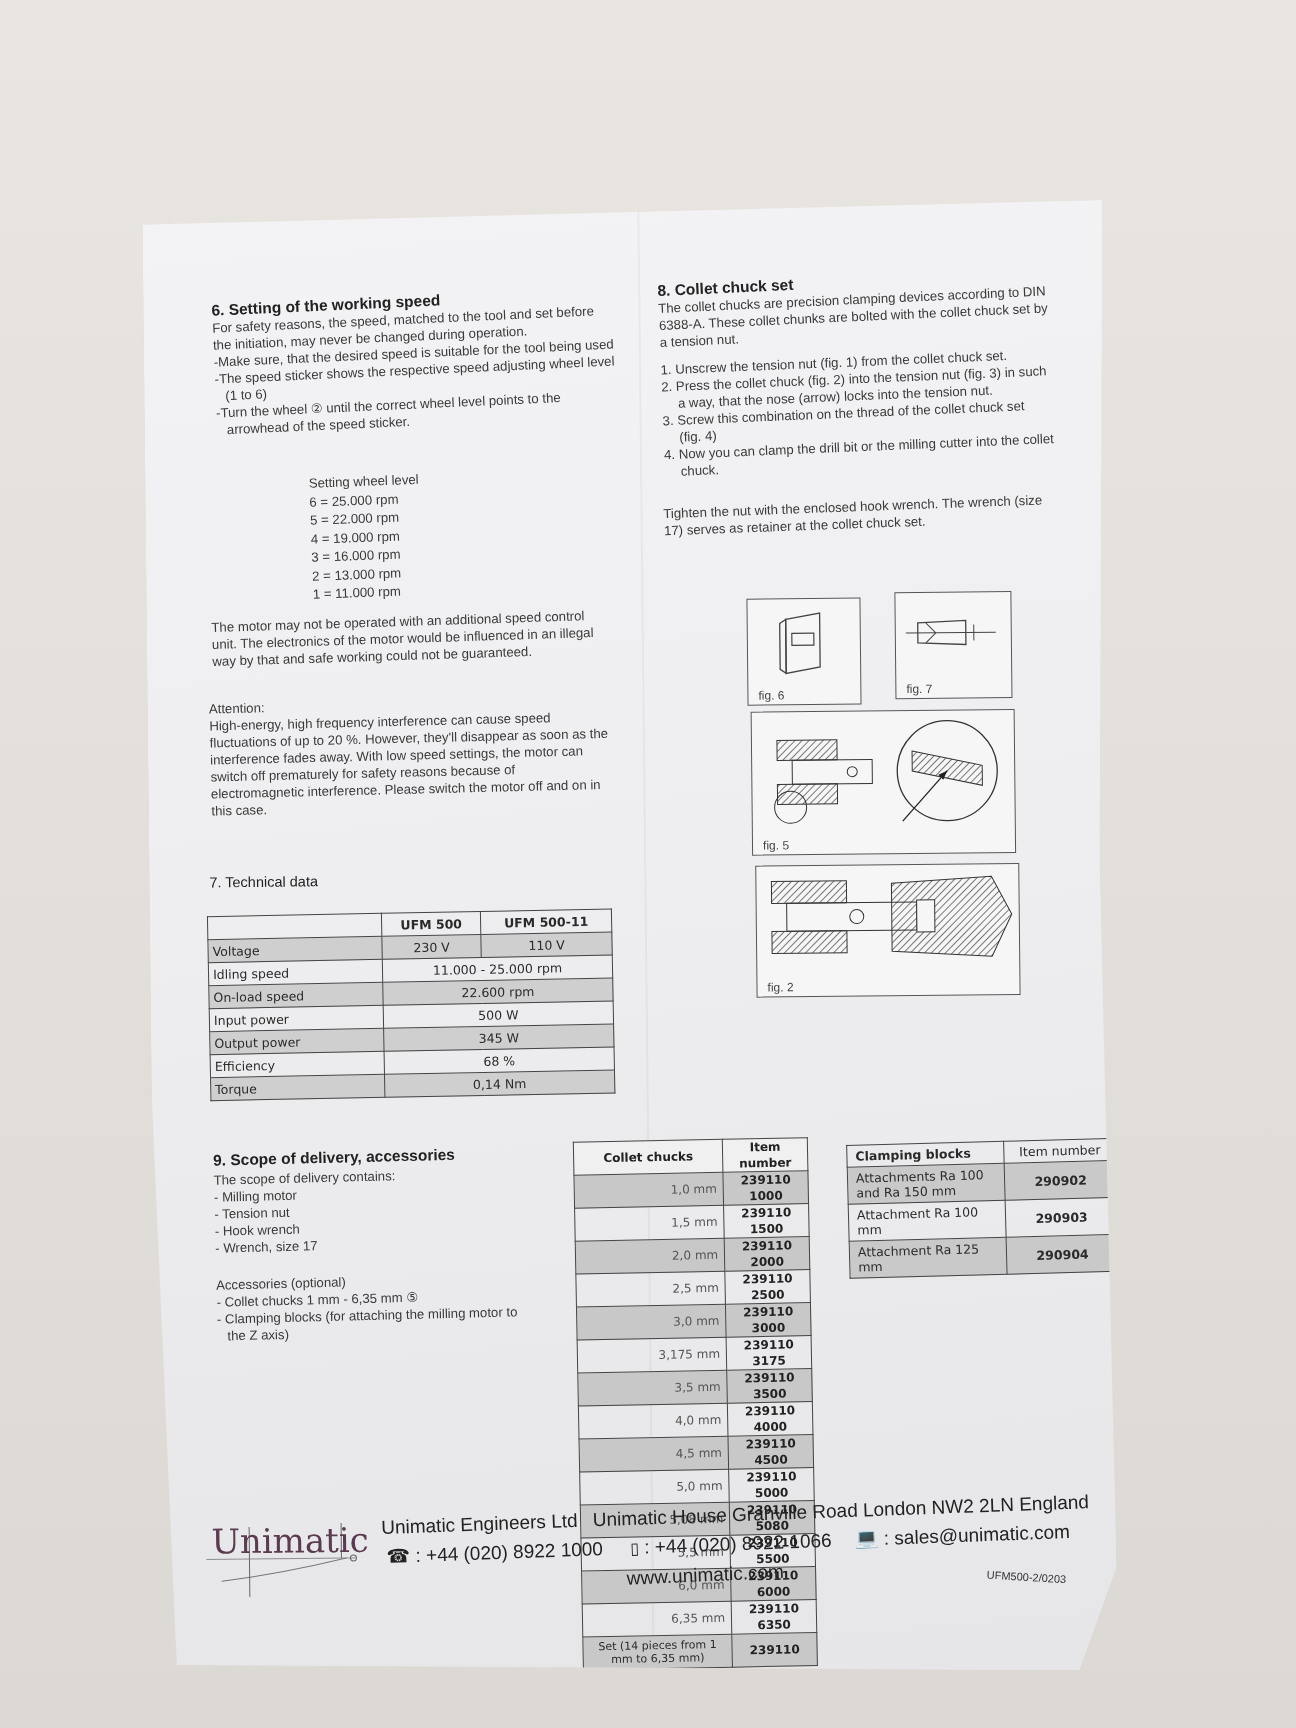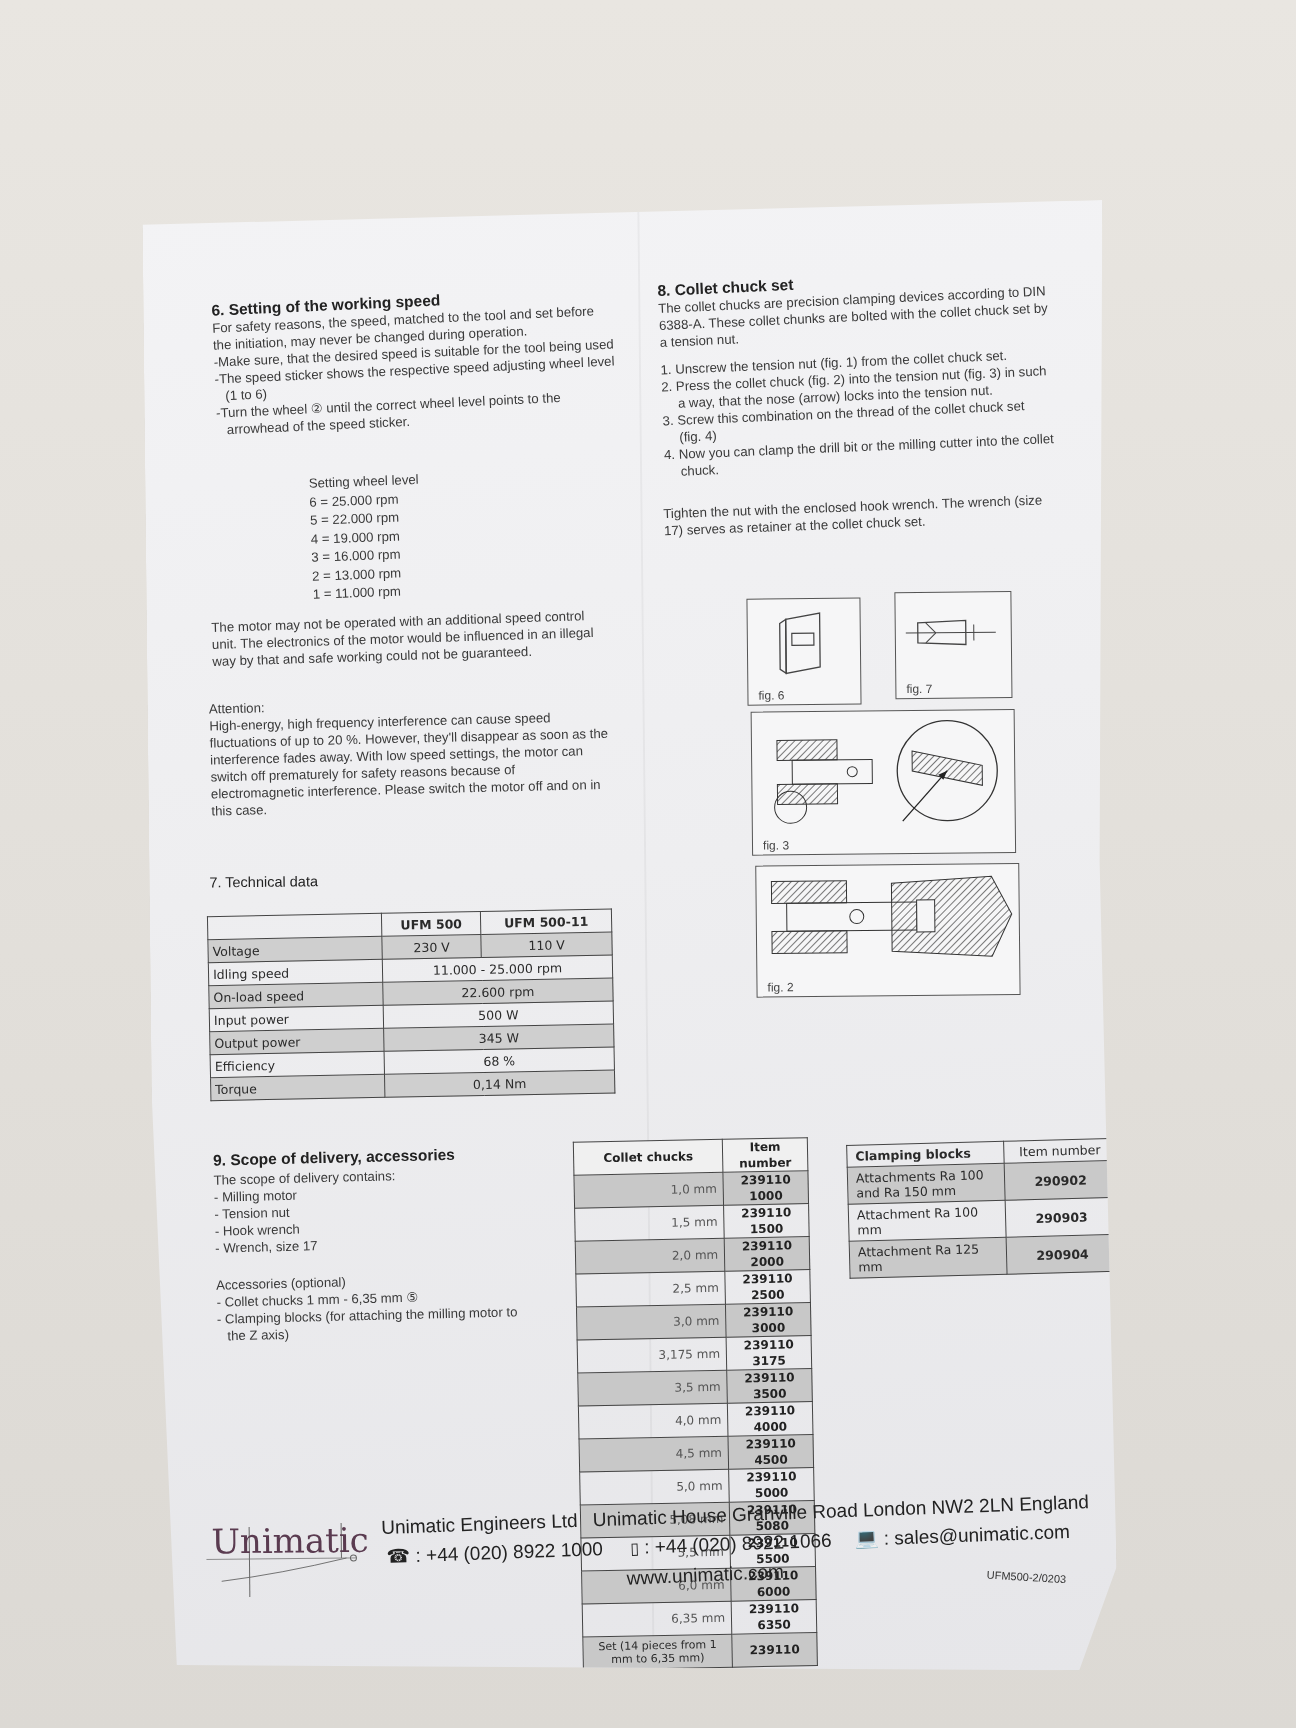--- a/index.html
+++ b/index.html
@@ -299,21 +299,21 @@
       <rect x="25" y="28" width="60" height="20" fill="url(#hatch)" stroke="#333"></rect>
       <rect x="25" y="72" width="60" height="20" fill="url(#hatch)" stroke="#333"></rect>
       <rect x="40" y="48" width="80" height="24" fill="none" stroke="#333"></rect>
       <circle cx="100" cy="60" r="5" fill="none" stroke="#333"></circle>
       <circle cx="38" cy="95" r="16" fill="none" stroke="#333"></circle>
       <circle cx="195" cy="60" r="50" fill="none" stroke="#333" stroke-width="1.3"></circle>
       <polygon points="160,40 230,55 230,75 160,60" fill="url(#hatch)" stroke="#333"></polygon>
       <line x1="150" y1="110" x2="195" y2="60" stroke="#222" stroke-width="1.3"></line>
       <polygon points="195,60 186,64 191,69" fill="#222"></polygon>
     </svg>
-    <span class="cap">fig. 3</span>
+    <span class="cap">fig. 5</span>
   </div>
 
   <div class="fig" style="left:606px; top:662px; width:262px; height:130px;">
     <svg width="262" height="110">
       <rect x="15" y="15" width="75" height="22" fill="url(#hatch)" stroke="#333"></rect>
       <rect x="15" y="65" width="75" height="22" fill="url(#hatch)" stroke="#333"></rect>
       <rect x="30" y="37" width="130" height="28" fill="none" stroke="#333"></rect>
       <circle cx="100" cy="51" r="7" fill="none" stroke="#333"></circle>
       <polygon points="135,18 235,12 255,50 235,92 135,86" fill="url(#hatch)" stroke="#333"></polygon>
       <rect x="160" y="35" width="18" height="32" fill="#f6f6f7" stroke="#333"></rect>

